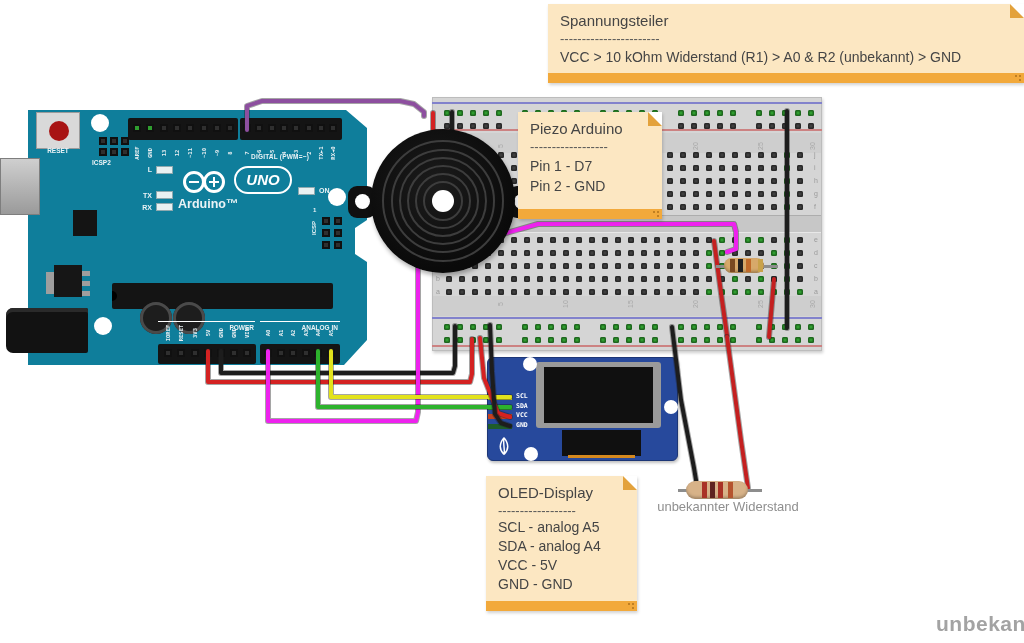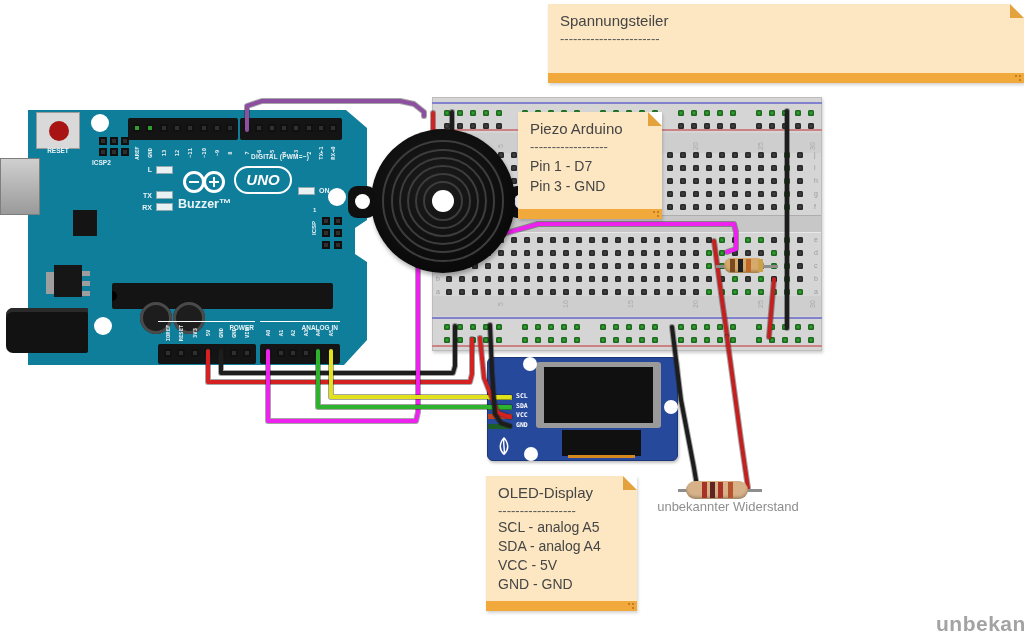--- a/index.html
+++ b/index.html
@@ -525,21 +525,21 @@
     <div class="wlab" style="left:319px;top:187px;font-size:7px;">ON</div>
 
     <div class="abs" style="left:183px;top:171px;width:22px;height:22px;border:3px solid #fff;border-radius:50%;">
       <div class="abs" style="left:3px;top:7px;width:10px;height:2px;background:#fff;"></div>
     </div>
     <div class="abs" style="left:203px;top:171px;width:22px;height:22px;border:3px solid #fff;border-radius:50%;">
       <div class="abs" style="left:3px;top:7px;width:10px;height:2px;background:#fff;"></div>
       <div class="abs" style="left:7px;top:3px;width:2px;height:10px;background:#fff;"></div>
     </div>
     <div class="abs" style="left:234px;top:166px;width:58px;height:28px;border:2px solid #fff;border-radius:14px;text-align:center;line-height:24px;color:#fff;font-weight:bold;font-size:15px;font-style:italic;">UNO</div>
-    <div class="wlab" style="left:178px;top:197px;font-size:12.5px;">Buzzer™</div>
+    <div class="wlab" style="left:178px;top:197px;font-size:12.5px;">Arduino™</div>
 
     <div id="icsp">
         <div style="left: 322px; top: 217px; width: 8px; height: 8px; background: rgb(47, 47, 47); position: absolute; box-shadow: rgb(16, 16, 16) 0px 0px 0px 2px inset;"></div>
         <div style="left: 334px; top: 217px; width: 8px; height: 8px; background: rgb(47, 47, 47); position: absolute; box-shadow: rgb(16, 16, 16) 0px 0px 0px 2px inset;"></div>
         <div style="left: 322px; top: 229px; width: 8px; height: 8px; background: rgb(47, 47, 47); position: absolute; box-shadow: rgb(16, 16, 16) 0px 0px 0px 2px inset;"></div>
         <div style="left: 334px; top: 229px; width: 8px; height: 8px; background: rgb(47, 47, 47); position: absolute; box-shadow: rgb(16, 16, 16) 0px 0px 0px 2px inset;"></div>
         <div style="left: 322px; top: 241px; width: 8px; height: 8px; background: rgb(47, 47, 47); position: absolute; box-shadow: rgb(16, 16, 16) 0px 0px 0px 2px inset;"></div>
         <div style="left: 334px; top: 241px; width: 8px; height: 8px; background: rgb(47, 47, 47); position: absolute; box-shadow: rgb(16, 16, 16) 0px 0px 0px 2px inset;"></div>
       </div>
     <div class="wlab" style="left:296px;top:225px;width:36px;text-align:center;font-size:6px;transform:rotate(-90deg);">ICSP</div>
@@ -709,30 +709,31 @@
       <div class="ring" style="left:36px;top:36px;width:72px;height:72px;"></div>
       <div class="ring" style="left:44px;top:44px;width:56px;height:56px;"></div>
       <div class="ring" style="left:52px;top:52px;width:40px;height:40px;"></div>
       <div class="wht" style="left:61px;top:61px;width:22px;height:22px;"></div>
     </div>
   </div>
 
   <div class="note" style="left:548px;top:4px;width:476px;height:79px;">
     <div class="note-title">Spannungsteiler</div>
     <div class="note-dash" style="top:27px;">-----------------------</div>
+    <div class="note-line" style="top:45px;">VCC &gt; 10 kOhm Widerstand (R1) &gt; A0 &amp; R2 (unbekannt) &gt; GND</div>
     <div class="note-bar">
         <div class="note-grip"></div>
       </div>
   </div>
 
   <div class="note" style="left:518px;top:112px;width:144px;height:107px;">
     <div class="note-title">Piezo Arduino</div>
     <div class="note-dash" style="top:27px;width:124px;">------------------</div>
     <div class="note-line" style="top:46px;">Pin 1 - D7</div>
-    <div class="note-line" style="top:66px;">Pin 3 - GND</div>
+    <div class="note-line" style="top:66px;">Pin 2 - GND</div>
     <div class="note-bar">
         <div class="note-grip"></div>
       </div>
   </div>
 
   <div class="note" style="left:486px;top:476px;width:151px;height:135px;">
     <div class="note-title">OLED-Display</div>
     <div class="note-dash" style="top:27px;width:130px;">------------------</div>
     <div class="note-line" style="top:43px;">SCL - analog A5</div>
     <div class="note-line" style="top:62px;text-align:center;">SDA - analog A4</div>

